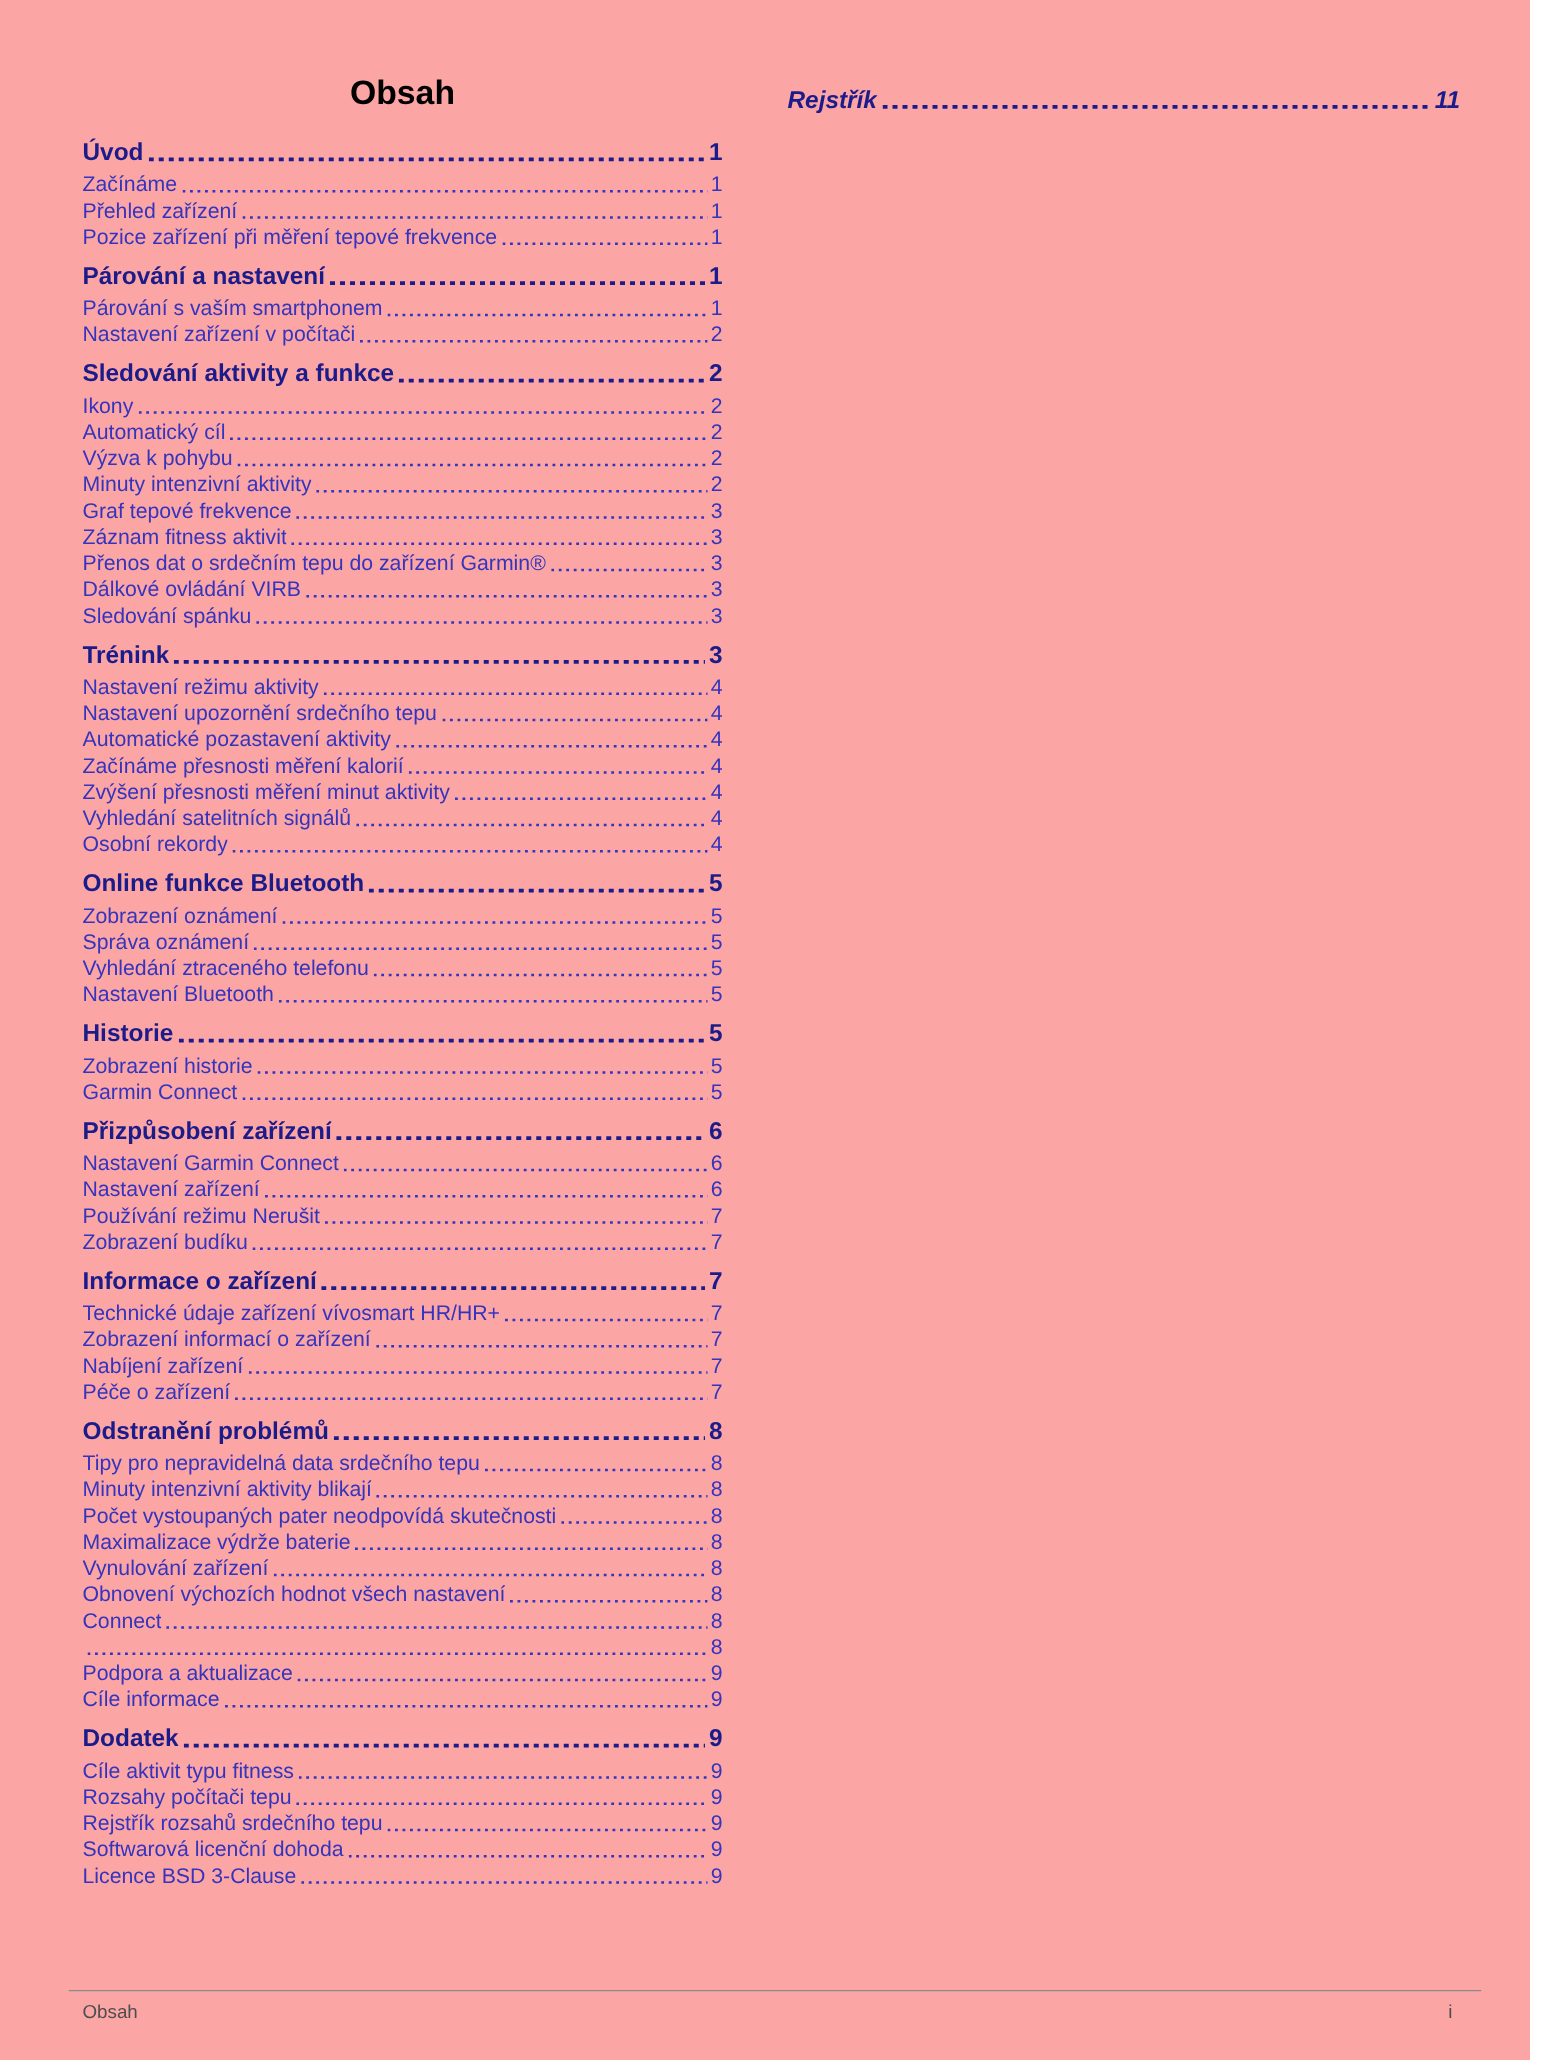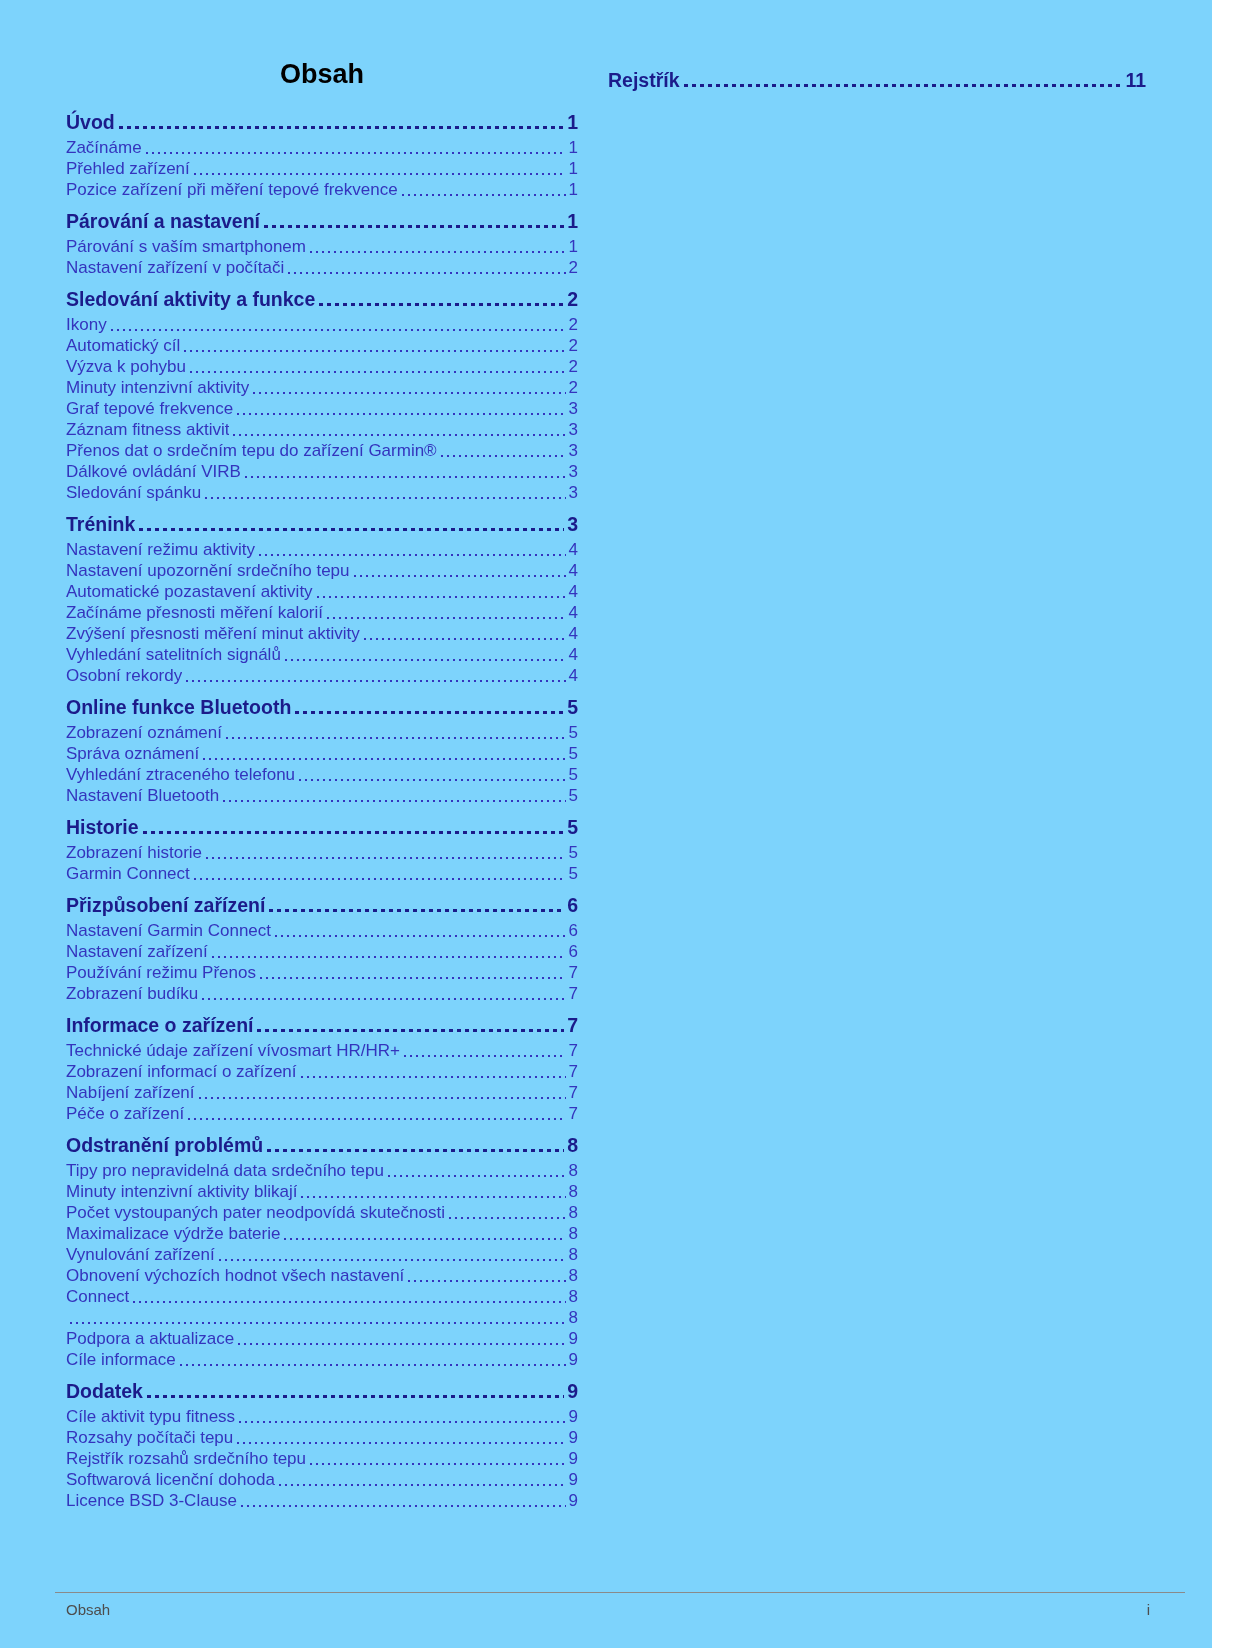--- a/index.html
+++ b/index.html
@@ -1,32 +1,34 @@
 <!DOCTYPE html>
 <html><head>
 <meta charset="utf-8">
 <style>
   html,body { margin:0; padding:0; background:#ffffff; }
   .page {
     position: relative;
     width: 1212px;
     height: 1648px;
-    background: #7dd3fc;
+    background: #fca5a5;
     font-family: "Liberation Sans", sans-serif;
     overflow: hidden;
+    padding-left: 12px;
   }
   .col-left {
     position: absolute;
     left: 66px; top: 58px;
     width: 512px;
   }
   .col-right {
     position: absolute;
-    left: 608px; top: 58px;
+    left: 630px; top: 58px;
     width: 538px;
+    font-style: italic;
   }
   .doc-title {
     font-size: 27px;
     font-weight: bold;
     color: #000000;
     text-align: center;
     line-height: 32px;
     margin: 0 0 20px 0;
   }
   .toc-row {
@@ -264,21 +266,21 @@
           <span class="label">Nastavení Garmin Connect</span>
           <span class="dots"></span>
           <span class="pnum">6</span>
         </div>
         <div class="toc-row">
           <span class="label">Nastavení zařízení</span>
           <span class="dots"></span>
           <span class="pnum">6</span>
         </div>
         <div class="toc-row">
-          <span class="label">Používání režimu Přenos</span>
+          <span class="label">Používání režimu Nerušit</span>
           <span class="dots"></span>
           <span class="pnum">7</span>
         </div>
         <div class="toc-row">
           <span class="label">Zobrazení budíku</span>
           <span class="dots"></span>
           <span class="pnum">7</span>
         </div>
         <div class="toc-row heading">
           <span class="label">Informace o zařízení</span>

